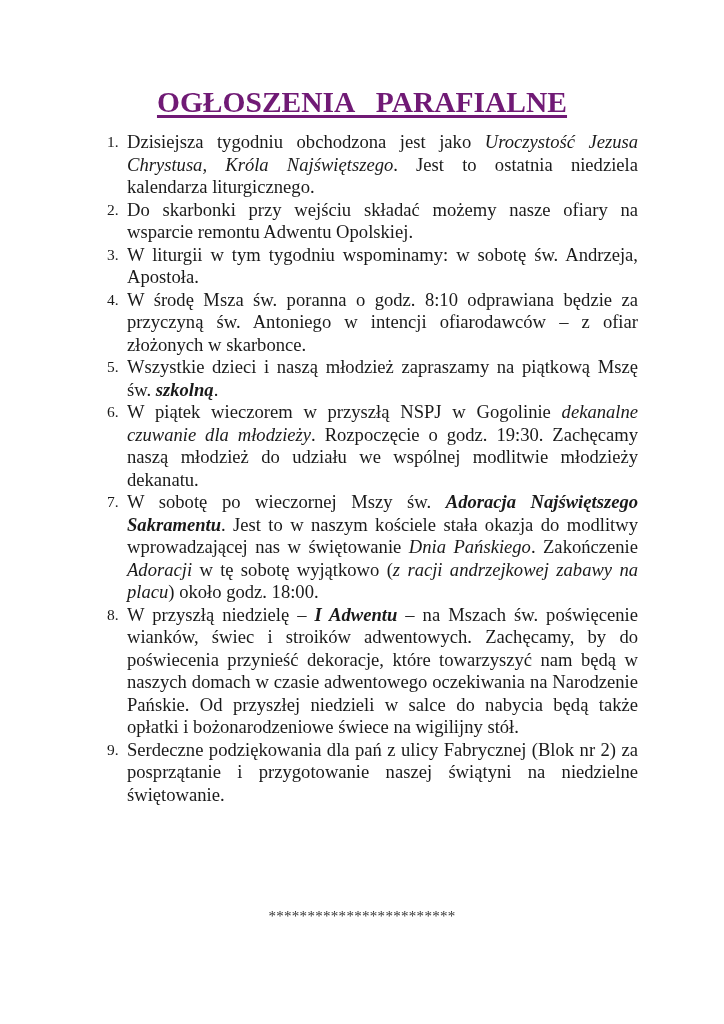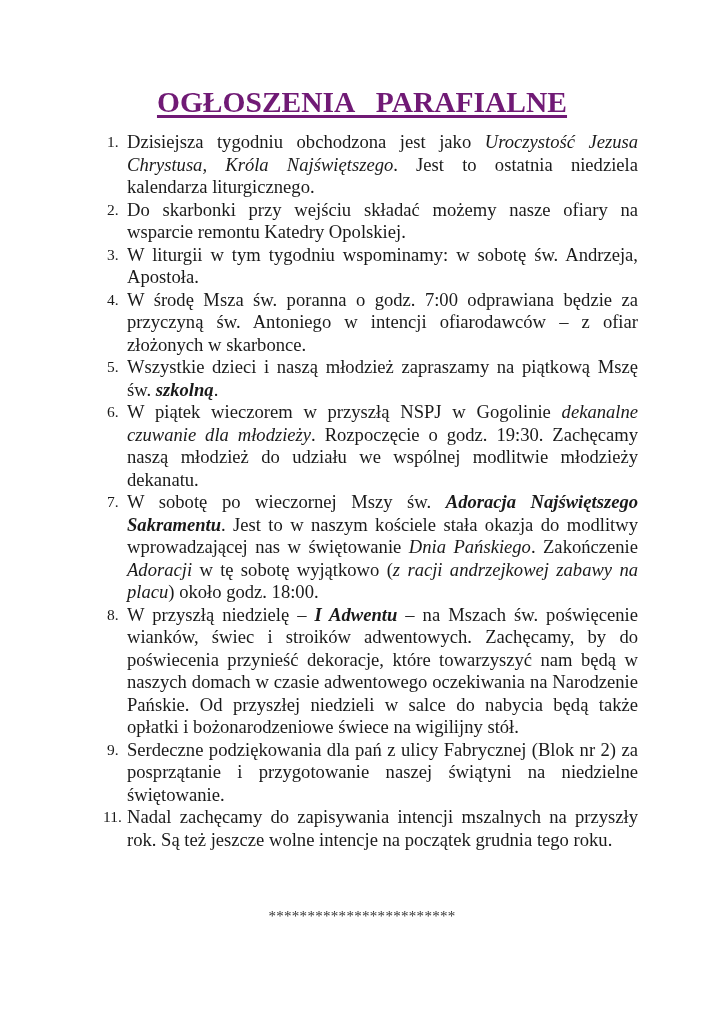--- a/index.html
+++ b/index.html
@@ -89,29 +89,29 @@
 <div class="page">
   <h1 class="title"><span>OGŁOSZENIA   PARAFIALNE</span></h1>
 
   <ol class="list">
     <li class="item">
       <span class="num">1.</span>
       <span>Dzisiejsza tygodniu obchodzona jest jako </span><span class="it">Uroczystość Jezusa Chrystusa, Króla Najświętszego</span><span>. Jest to ostatnia niedziela kalendarza liturgicznego.</span>
     </li>
     <li class="item">
       <span class="num">2.</span>
-      <span>Do skarbonki przy wejściu składać możemy nasze ofiary na wsparcie remontu Katedry Opolskiej.</span>
+      <span>Do skarbonki przy wejściu składać możemy nasze ofiary na wsparcie remontu Adwentu Opolskiej.</span>
     </li>
     <li class="item">
       <span class="num">3.</span>
       <span>W liturgii w tym tygodniu wspominamy: w sobotę św. Andrzeja, Apostoła.</span>
     </li>
     <li class="item">
       <span class="num">4.</span>
-      <span>W środę Msza św. poranna o godz. 7:00 odprawiana będzie za przyczyną św. Antoniego w intencji ofiarodawców – z ofiar złożonych w skarbonce.</span>
+      <span>W środę Msza św. poranna o godz. 8:10 odprawiana będzie za przyczyną św. Antoniego w intencji ofiarodawców – z ofiar złożonych w skarbonce.</span>
     </li>
     <li class="item">
       <span class="num">5.</span>
       <span>Wszystkie dzieci i naszą młodzież zapraszamy na piątkową Mszę św. </span><span class="bi">szkolną</span><span>.</span>
     </li>
     <li class="item">
       <span class="num">6.</span>
       <span>W piątek wieczorem w przyszłą NSPJ w Gogolinie </span><span class="it">dekanalne czuwanie dla młodzieży</span><span>. Rozpoczęcie o godz. 19:30. Zachęcamy naszą młodzież do udziału we wspólnej modlitwie młodzieży dekanatu.</span>
     </li>
     <li class="item">
@@ -119,20 +119,16 @@
       <span>W sobotę po wieczornej Mszy św. </span><span class="bi">Adoracja Najświętszego Sakramentu</span><span>. Jest to w naszym kościele stała okazja do modlitwy wprowadzającej nas w świętowanie </span><span class="it">Dnia Pańskiego</span><span>. Zakończenie </span><span class="it">Adoracji</span><span> w tę sobotę wyjątkowo (</span><span class="it">z racji andrzejkowej zabawy na placu</span><span>) około  godz. 18:00.</span>
     </li>
     <li class="item">
       <span class="num">8.</span>
       <span>W przyszłą niedzielę – </span><span class="bi">I Adwentu</span><span> – na Mszach św. poświęcenie wianków, świec i stroików adwentowych. Zachęcamy, by do poświecenia przynieść dekoracje, które towarzyszyć nam będą w naszych domach w czasie adwentowego oczekiwania na Narodzenie Pańskie. Od przyszłej niedzieli w salce do nabycia będą także opłatki i bożonarodzeniowe świece na wigilijny stół.</span>
     </li>
     <li class="item">
       <span class="num">9.</span>
       <span>Serdeczne podziękowania dla pań z ulicy Fabrycznej (Blok nr 2) za posprzątanie i przygotowanie naszej świątyni na niedzielne świętowanie.</span>
     </li>
-    <li class="item two-digit">
-      <span class="num">11.</span>
-      <span>Nadal zachęcamy do zapisywania intencji mszalnych na przyszły rok. Są też jeszcze wolne intencje na początek grudnia tego roku.</span>
-    </li>
   </ol>
 
   <div class="stars">************************</div>
 </div>
 
 </body></html>

